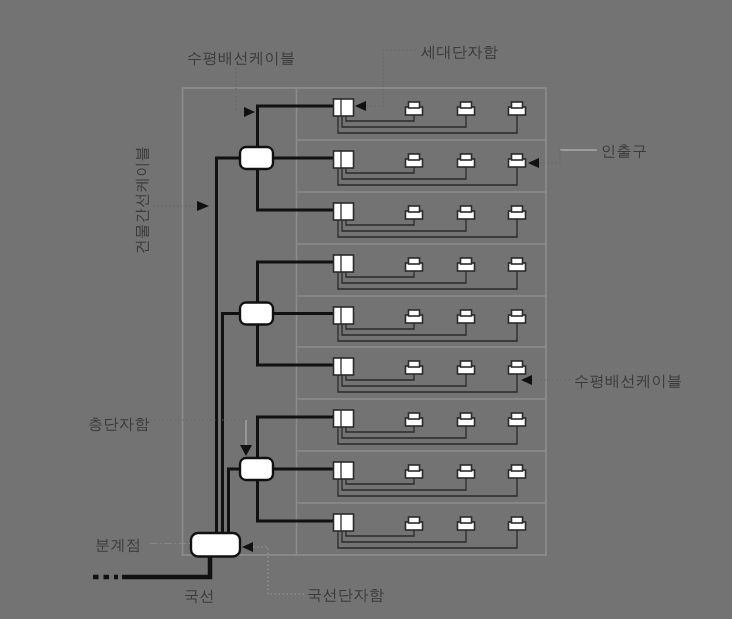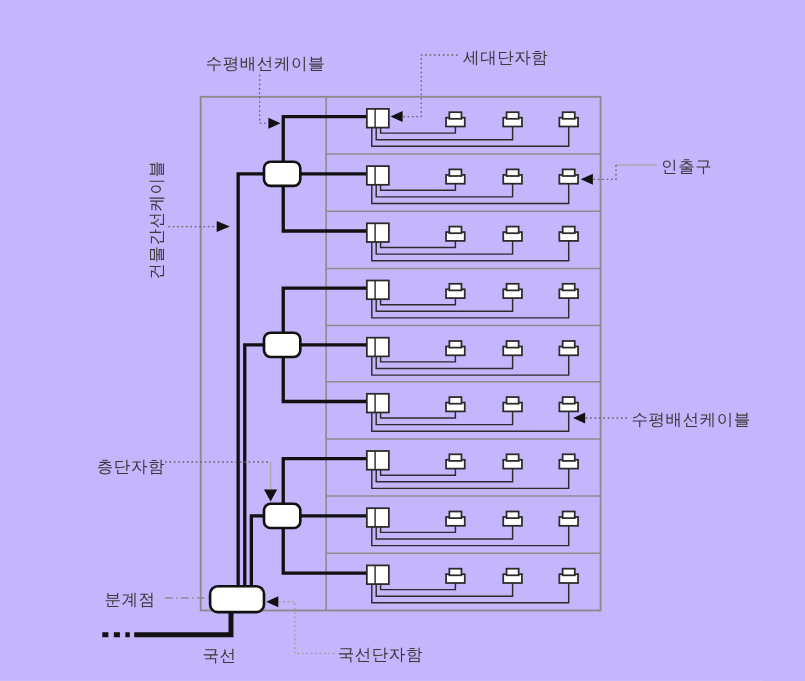--- a/index.html
+++ b/index.html
@@ -1,17 +1,17 @@
 <!DOCTYPE html>
 <html><head>
 <meta charset="utf-8">
 <style>
   html,body{margin:0;padding:0;background:#ffffff;}
   #stage{
-    position:relative;width:732px;height:619px;background:#c4b5fd;
+    position:relative;width:732px;height:619px;background:#737373;
     font-family:"DejaVu Sans","Liberation Sans",sans-serif;
     overflow:hidden;
   }
   svg text{
     font-family:"DejaVu Sans","Liberation Sans",sans-serif;
     font-size:15px;
     fill:#3a3a3a;
     letter-spacing:0.5px;
   }
 </style>

